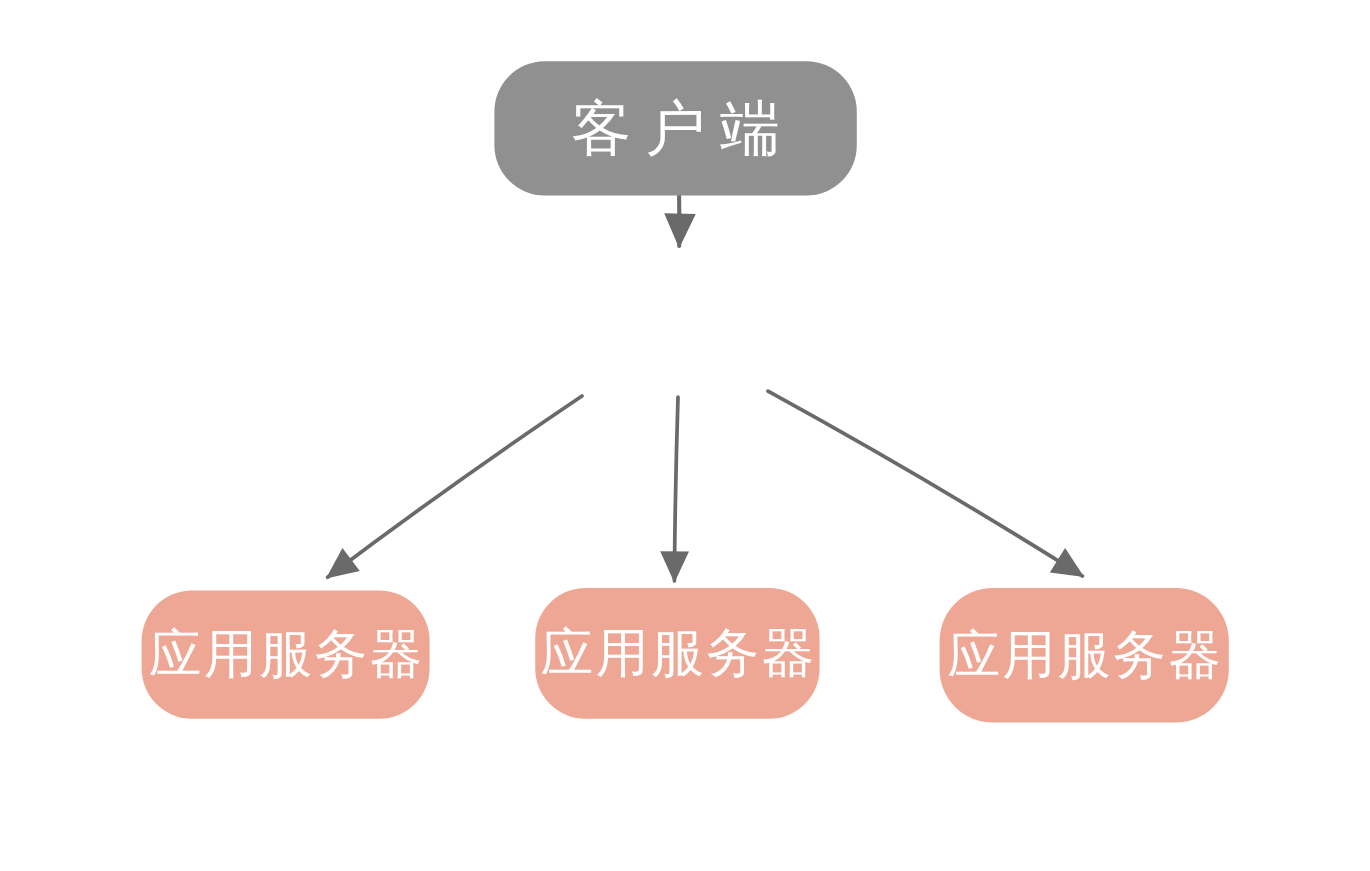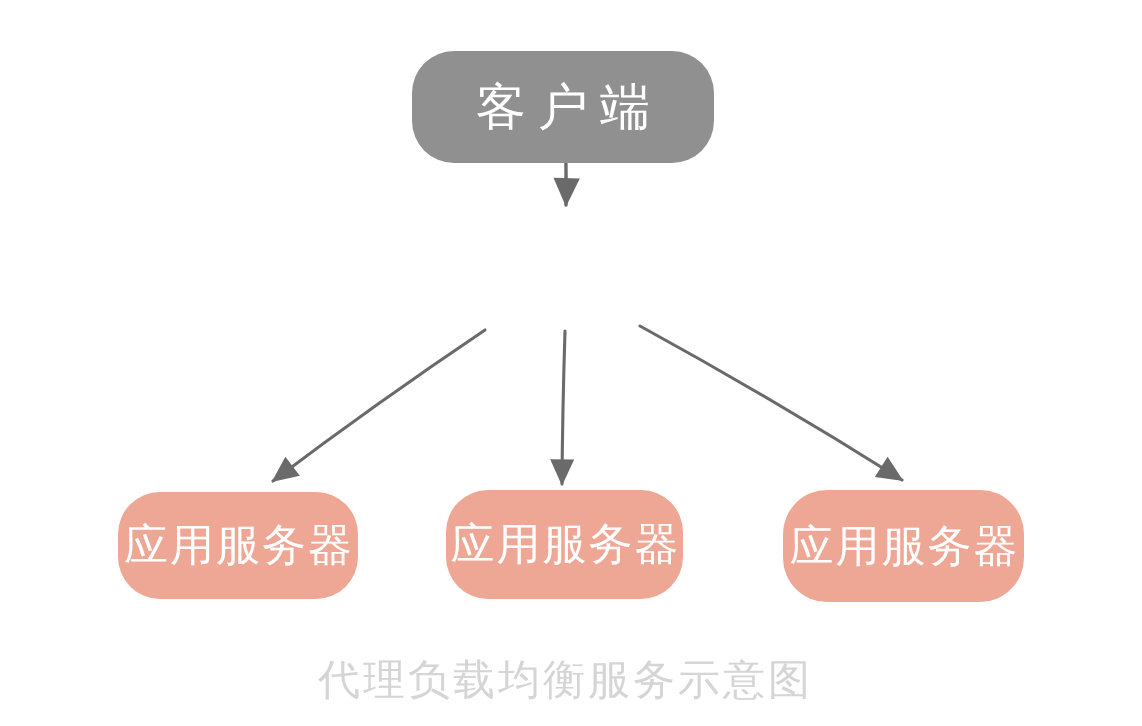--- a/index.html
+++ b/index.html
@@ -120,15 +120,14 @@
   </div>
 
   <div class="node node-server2" style="background: rgb(239, 167, 149); color: rgb(255, 255, 255);">
     <span>应用服务器</span>
   </div>
 
   <div class="node node-server3" style="background: rgb(239, 167, 149); color: rgb(255, 255, 255);">
     <span>应用服务器</span>
   </div>
 
-  <div class="caption" style="color: rgb(213, 213, 213);">代理负载均衡服务示意图</div>
 
 </div>
 
 </body></html>

